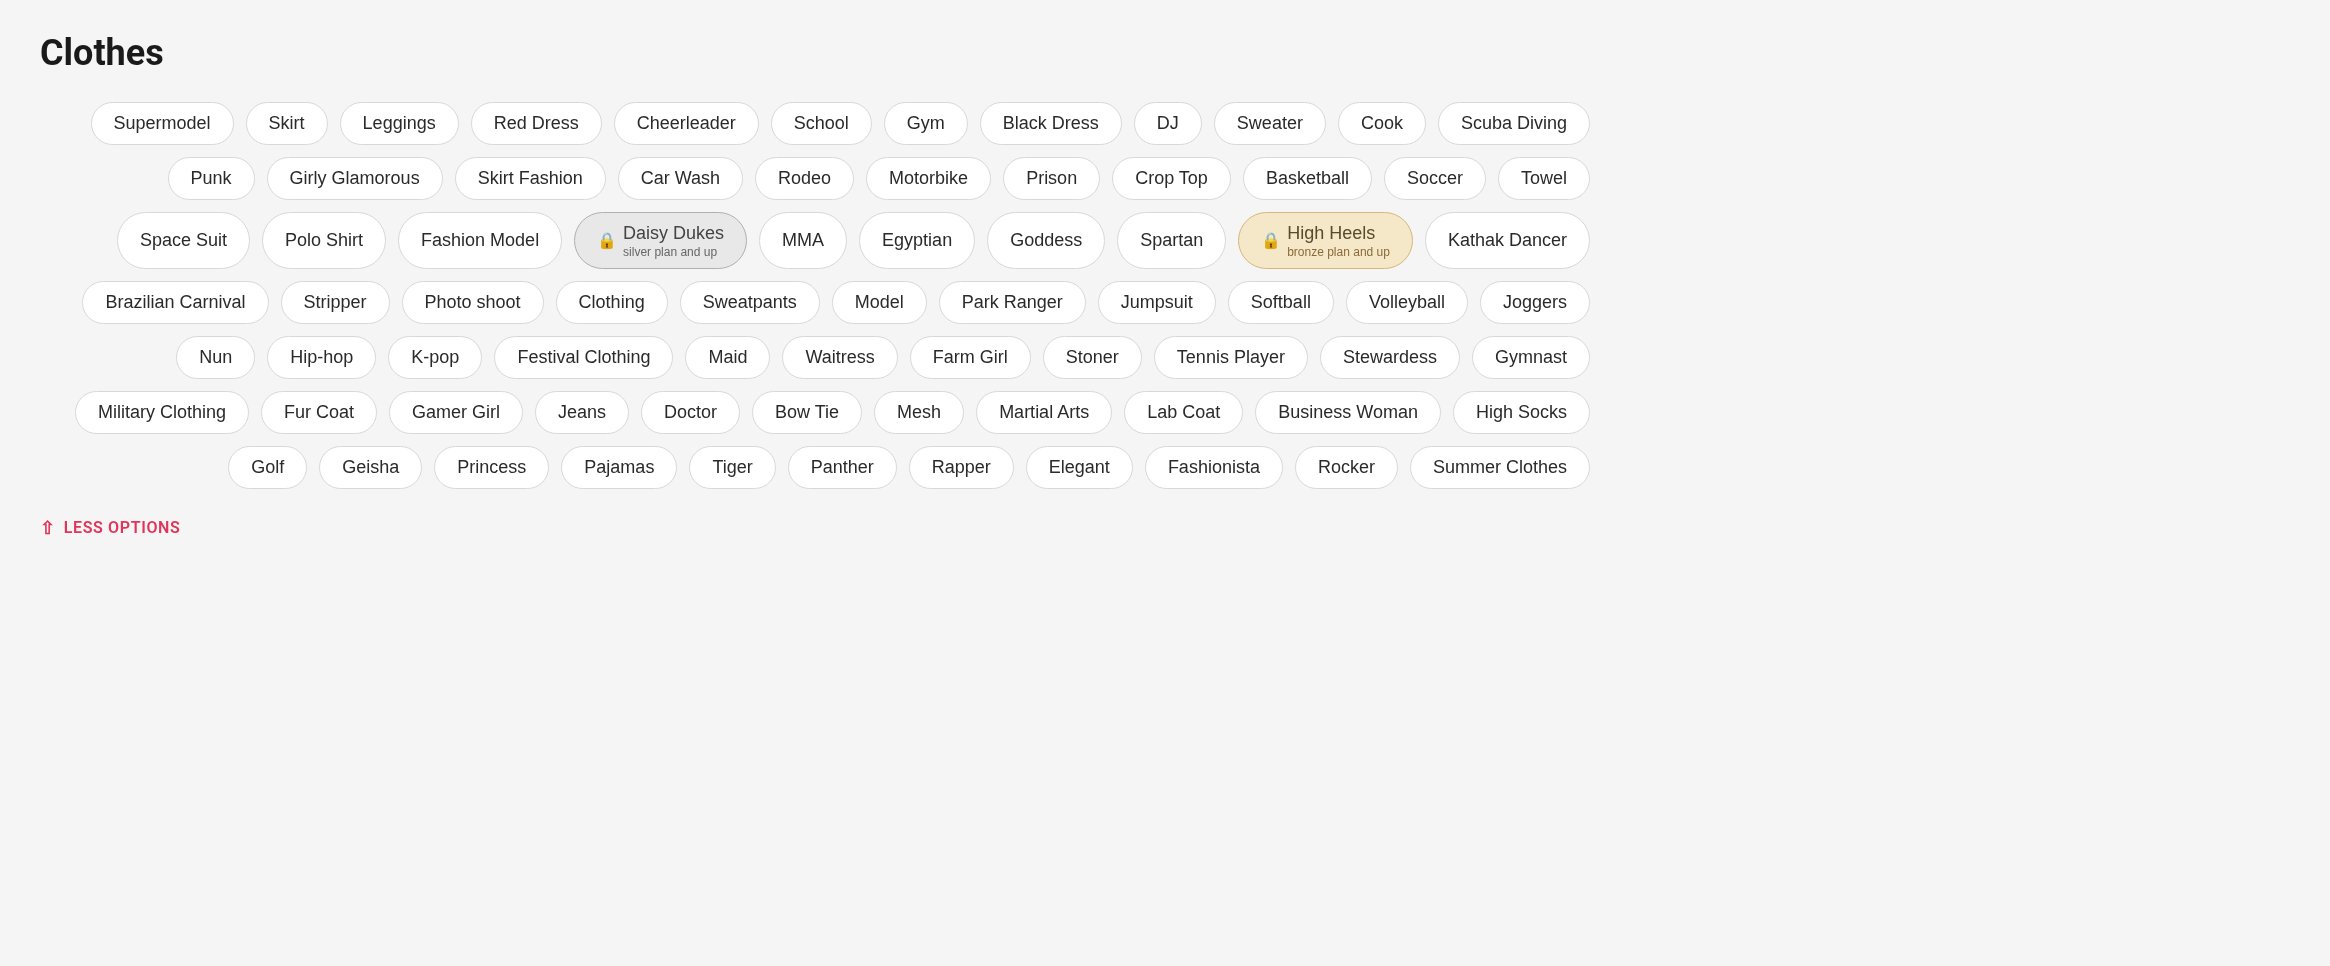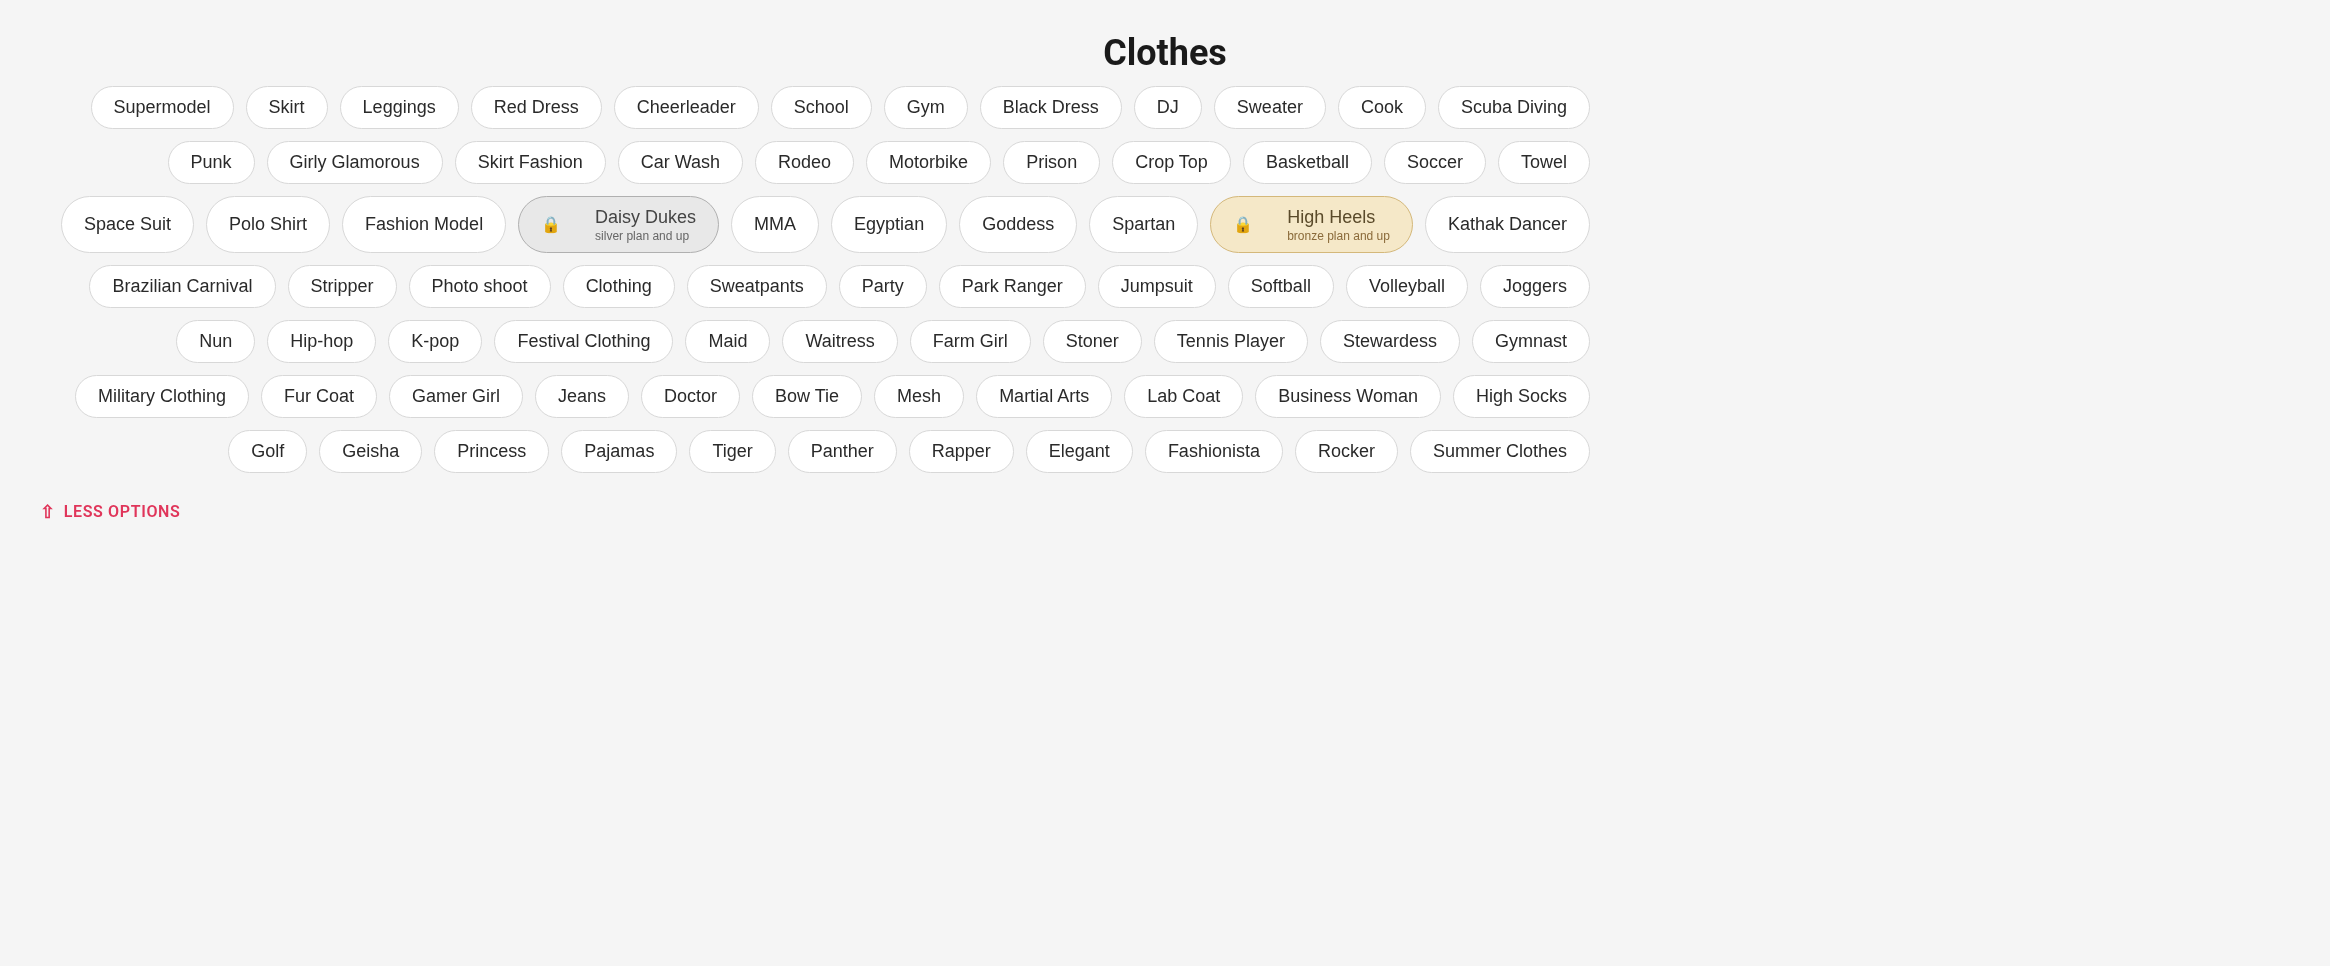--- a/index.html
+++ b/index.html
@@ -6,22 +6,21 @@
     body {
       background: #f5f5f5;
       font-family: -apple-system, BlinkMacSystemFont, 'Segoe UI', Roboto, sans-serif;
       padding: 32px 40px;
       min-height: 100vh;
     }
     h1 {
       font-size: 36px;
       font-weight: 700;
       color: #1a1a1a;
-      margin-bottom: 12px;
-      text-align: center;
+      margin-bottom: 28px;
     }
     .tags-container {
       display: flex;
       flex-wrap: wrap;
       gap: 12px;
       max-width: 1550px;
       justify-content: flex-end;
     }
     .tag {
       display: inline-flex;
@@ -60,21 +59,20 @@
       color: #8a6a3a;
     }
     .tag.locked-silver .sub-label {
       color: #666;
     }
     .tag-inner {
       display: flex;
       flex-direction: column;
       align-items: flex-start;
       gap: 2px;
-      margin-left: 28px;
     }
     .less-options {
       display: inline-flex;
       align-items: center;
       gap: 8px;
       margin-top: 28px;
       color: #e0355a;
       font-size: 16px;
       font-weight: 600;
       letter-spacing: 0.04em;
@@ -209,21 +207,21 @@
     <button class="tag ">
       <span>Photo shoot</span>
     </button>
     <button class="tag ">
       <span>Clothing</span>
     </button>
     <button class="tag ">
       <span>Sweatpants</span>
     </button>
     <button class="tag ">
-      <span>Party</span>
+      <span>Model</span>
     </button>
     <button class="tag ">
       <span>Park Ranger</span>
     </button>
     <button class="tag ">
       <span>Jumpsuit</span>
     </button>
     <button class="tag ">
       <span>Softball</span>
     </button>

